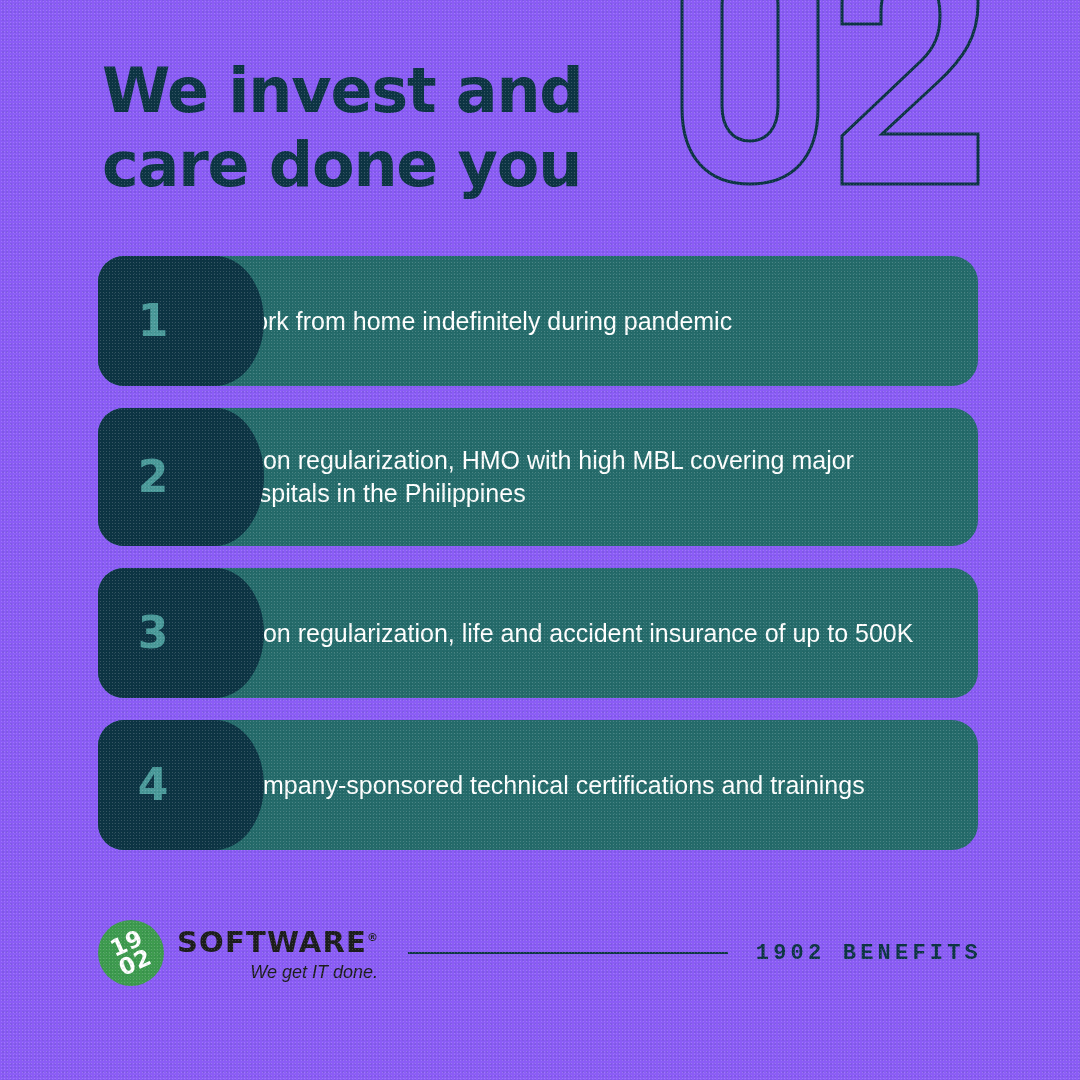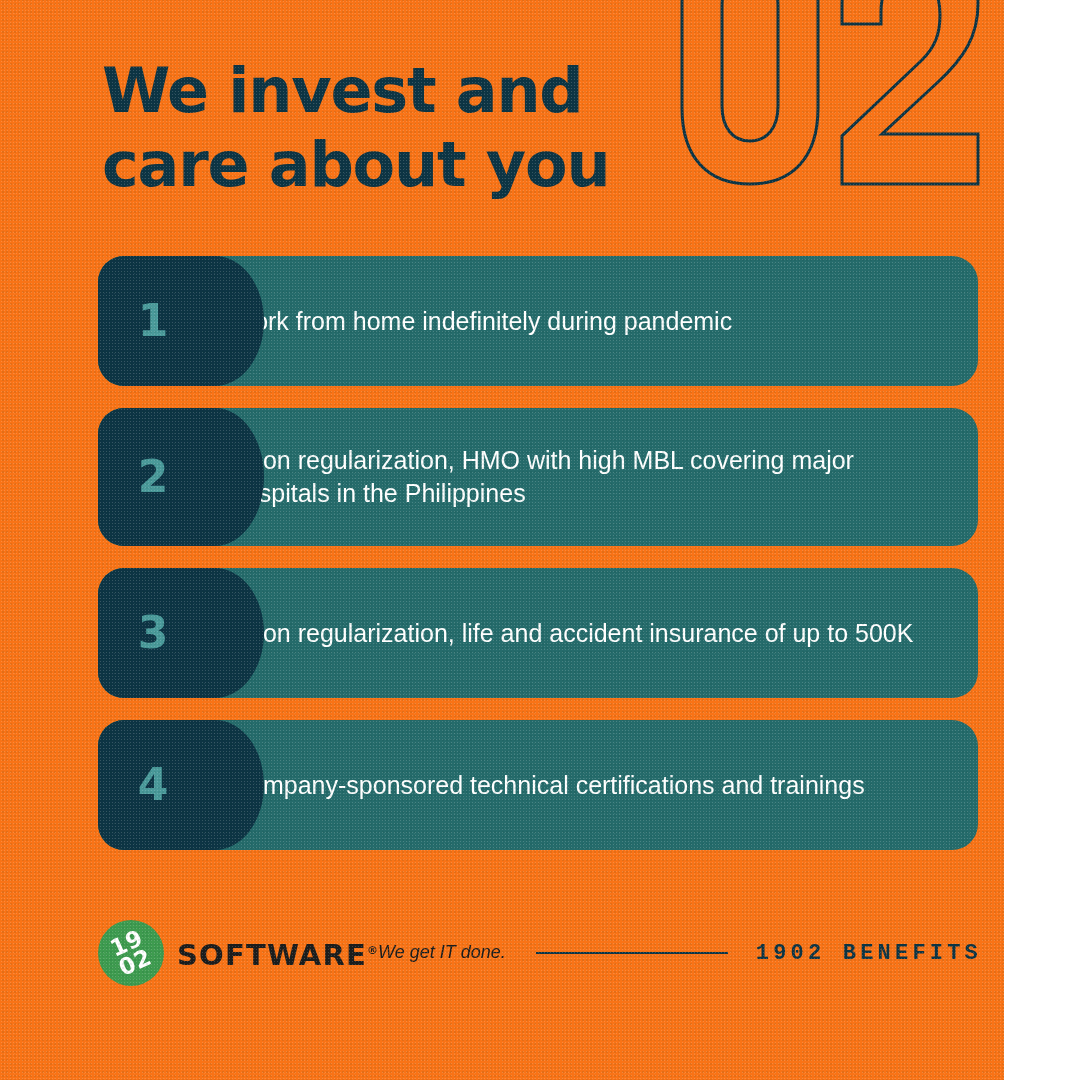--- a/index.html
+++ b/index.html
@@ -6,22 +6,22 @@
   * { margin:0; padding:0; box-sizing:border-box; }
 
   html, body {
     width:1080px; height:1080px;
     overflow:hidden;
     font-family:"Liberation Sans", sans-serif;
   }
 
   #poster {
     position:relative;
-    width:1004px; height:1080px;
-    background:#f97316;
+    width:1080px; height:1080px;
+    background:#8b5cf6;
     overflow:hidden;
   }
 
   
   #noise {
     position:absolute; inset:0;
     pointer-events:none;
     opacity:.30;
     background-image:
       radial-gradient(rgba(255,255,255,.55) .7px, transparent .8px),
@@ -152,20 +152,21 @@
     font-family:"DejaVu Sans", sans-serif;
     font-weight:bold;
     font-size:23px;
     line-height:21px;
     letter-spacing:.5px;
     text-align:center;
   }
   #logo-words {
     margin-left:13px;
     display:flex;
+    flex-direction:column;
     justify-content:center;
   }
   #logo-name {
     color:#1c1c1c;
     font-family:"DejaVu Sans", sans-serif;
     font-weight:bold;
     font-size:29px;
     line-height:30px;
     letter-spacing:1.2px;
     position:relative;
@@ -216,21 +217,21 @@
         <path d="M6 82 C6 32 32 6 74 6 C116 6 142 32 142 82 L142 186 C142 236 116 262 74 262 C32 262 6 236 6 186 Z"></path>
         <path d="M46 84 C46 62 57 49 74 49 C91 49 102 62 102 84 L102 184 C102 206 91 219 74 219 C57 219 46 206 46 184 Z"></path>
 
         <path d="M166 84 C166 34 192 6 234 6 C277 6 302 34 302 82 C302 114 288 136 262 160 L206 212 L302 212 L302 262 L166 262 L166 214 L246 138 C259 125 264 112 264 93 C264 68 253 53 234 53 C215 53 205 67 205 90 L205 102 L166 102 Z"></path>
       </g>
     </svg>
   </div>
 
   <h1 id="headline">
     <span class="ln">We invest and</span>
-    <span class="ln">care about you</span>
+    <span class="ln">care done you</span>
   </h1>
 
   <div id="cards">
 
     <div class="card h1line">
       <div class="badge">
         <span class="badge-shape"></span>
         <span class="badge-bulge"></span>
         <span class="badge-num">1</span>
       </div>

